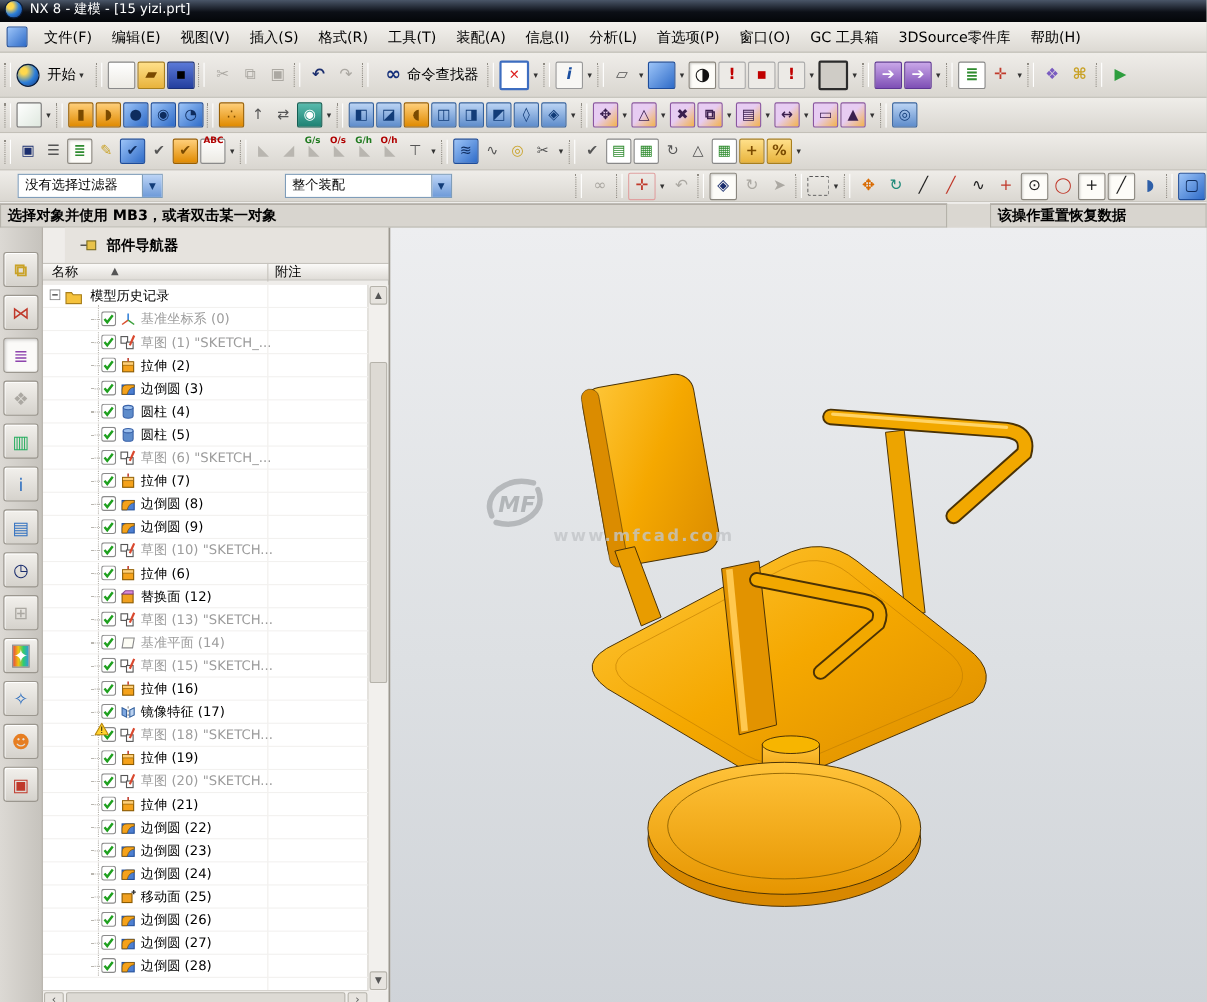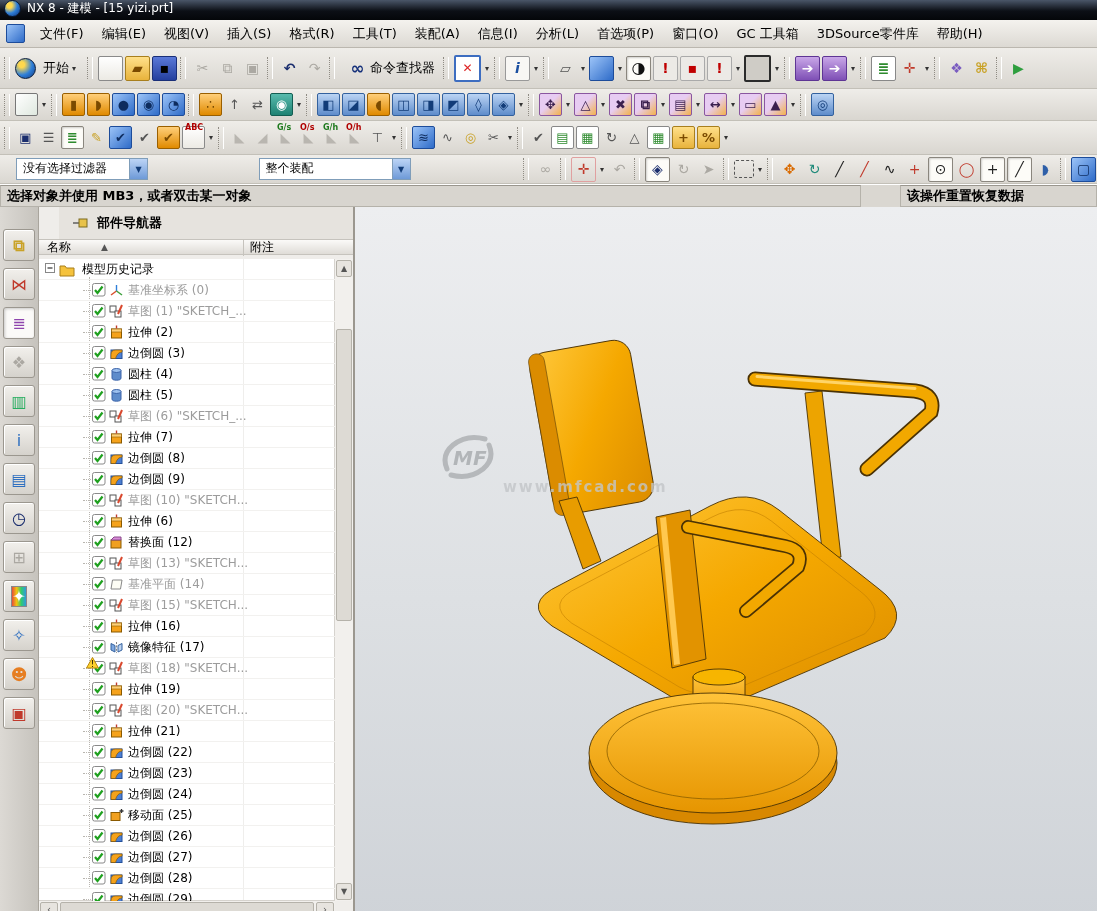--- a/index.html
+++ b/index.html
@@ -1018,32 +1018,20 @@
           <span class="cbx"><svg width="14" height="14" viewBox="0 0 14 14">
               <rect x="0.5" y="0.5" width="12.5" height="12.5" rx="2" fill="#fff" stroke="#8a8a8a"></rect>
               <path d="M3 7 L5.5 10 L10.5 3.5" stroke="#1FA01F" stroke-width="2.2" fill="none"></path>
             </svg></span>
           <span class="fico"><svg width="15" height="15" viewBox="0 0 15 15">
               <rect x="2" y="4" width="11" height="8.5" fill="#4D7FD1" stroke="#24509A"></rect>
               <path d="M2 8.5 Q2 4 6.5 4 L13 4 L13 6 Q8.5 6 6.5 12.5 L2 12.5 Z" fill="#F5A21B" stroke="#8A5A00" stroke-width="0.7"></path>
             </svg></span>
           <span class="lbl">边倒圆 (28)</span>
         </div>
-        <div class="tree-row child">
-          <span class="conn"></span>
-          <span class="cbx"><svg width="14" height="14" viewBox="0 0 14 14">
-              <rect x="0.5" y="0.5" width="12.5" height="12.5" rx="2" fill="#fff" stroke="#8a8a8a"></rect>
-              <path d="M3 7 L5.5 10 L10.5 3.5" stroke="#1FA01F" stroke-width="2.2" fill="none"></path>
-            </svg></span>
-          <span class="fico"><svg width="15" height="15" viewBox="0 0 15 15">
-              <rect x="2" y="4" width="11" height="8.5" fill="#4D7FD1" stroke="#24509A"></rect>
-              <path d="M2 8.5 Q2 4 6.5 4 L13 4 L13 6 Q8.5 6 6.5 12.5 L2 12.5 Z" fill="#F5A21B" stroke="#8A5A00" stroke-width="0.7"></path>
-            </svg></span>
-          <span class="lbl">边倒圆 (29)</span>
-        </div>
       </div>
     <div class="vscroll">
       <div class="sbtn up">▲</div>
       <div class="vthumb"></div>
       <div class="sbtn down">▼</div>
     </div>
     <div class="hscroll">
       <div class="sbtn">‹</div>
       <div class="hthumb"></div>
       <div class="sbtn">›</div>

